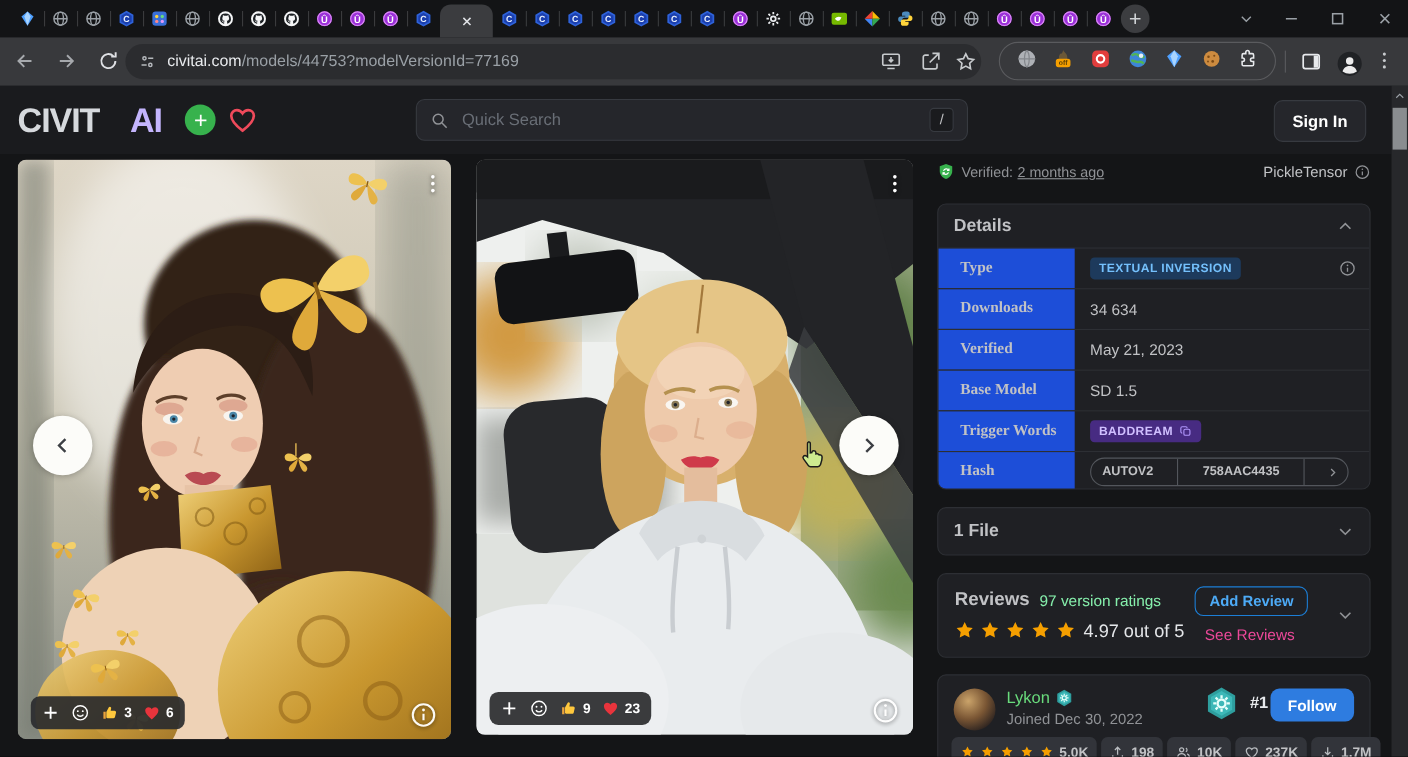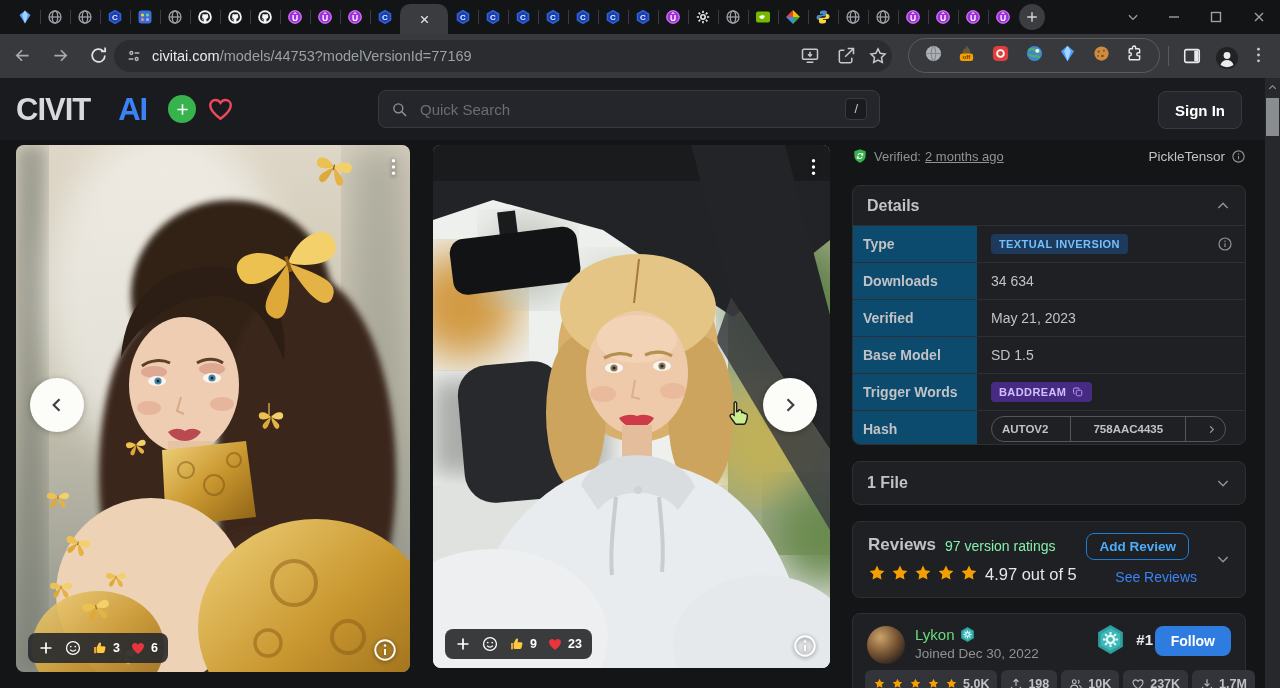--- a/index.html
+++ b/index.html
@@ -46,21 +46,21 @@
 
   
   .scrollbar{position:absolute;right:0;top:78px;width:15px;height:610px;background:#27282b;}
   .sb-arrow{position:absolute;top:4px;left:2px;color:#9aa0a6;}
   .sb-arrow svg{width:11px;height:11px;}
   .sb-thumb{position:absolute;top:20px;left:1px;width:13px;height:38px;background:#8a8d90;}
 
   
   .site-header{position:absolute;top:78px;left:0;right:15px;height:62px;background:#1A1B1E;border-bottom:1px solid #2C2E33;}
   .logo{position:absolute;left:16px;top:14px;font-size:31px;font-weight:900;letter-spacing:-1px;}
-  .logo .lg1{color:#d6d9dd;} .logo .lg2{color:#3b82f6;margin-left:28px;}
+  .logo .lg1{color:#d6d9dd;} .logo .lg2{color:#c4b5fd;margin-left:28px;}
   .create-btn{position:absolute;left:168px;top:17px;width:28px;height:28px;border-radius:50%;background:#37B24D;
               color:#fff;display:flex;align-items:center;justify-content:center;}
   .create-btn svg{width:15px;height:15px;}
   .fav-heart{position:absolute;left:206px;top:16px;color:#ef4a5b;}
   .fav-heart svg{width:29px;height:29px;}
   .searchbox{position:absolute;left:378px;top:12px;width:502px;height:38px;background:#25262B;border:1px solid #373A40;
              border-radius:8px;display:flex;align-items:center;padding:0 12px;box-sizing:border-box;}
   .search-ic{color:#909296;margin-right:10px;}
   .search-ic svg{width:17px;height:17px;}
   .searchbox input{flex:1;background:transparent;border:none;outline:none;color:#c1c2c5;font-size:15px;
@@ -103,22 +103,22 @@
   .fmt{color:#c1c2c5;font-size:13.5px;margin-right:6px;}
   .fmt-info{color:#909296;} .fmt-info svg{width:15px;height:15px;}
 
   .card{position:absolute;left:852px;width:394px;background:#1F2024;border:1px solid #2D2F34;border-radius:8px;
         box-sizing:border-box;color:#c1c2c5;}
   .details-card{top:45px;height:260px;overflow:hidden;}
   .card-head{height:39px;display:flex;align-items:center;justify-content:space-between;padding:0 14px;
              font-size:16px;font-weight:700;color:#c1c2c5;}
   .chev{color:#909296;} .chev svg{width:16px;height:16px;}
   .drow{display:flex;align-items:stretch;border-top:1px solid #2D2F34;min-height:36px;position:relative;}
-  .dlabel{width:124px;background:#0c4a6e;display:flex;align-items:center;padding-left:10px;box-sizing:border-box;
-          font-size:14px;font-weight:600;color:#c1c2c5;}
+  .dlabel{width:124px;background:#1d4ed8;display:flex;align-items:center;padding-left:20px;box-sizing:border-box;
+          font-size:14px;font-weight:600;color:#c1c2c5;font-family:Liberation Serif, serif;}
   .dval{flex:1;display:flex;align-items:center;padding-left:14px;font-size:14px;color:#c1c2c5;}
   .badge{display:inline-flex;align-items:center;gap:6px;font-size:11px;font-weight:700;letter-spacing:.4px;
          border-radius:4px;padding:4px 8px;text-transform:uppercase;}
   .badge-blue{background:#1d3a5c;color:#74c0fc;}
   .badge-purple{background:#472b82;color:#d0bfff;}
   .copy-ic{color:#b197fc;display:inline-flex;} .copy-ic svg{width:12px;height:12px;}
   .row-info{position:absolute;right:12px;top:10px;color:#909296;} .row-info svg{width:16px;height:16px;}
   .hashpill{display:inline-flex;align-items:center;height:24px;border:1px solid #53565c;border-radius:13px;overflow:hidden;gap:12px;}
   .hseg{padding:0 10px;font-size:11.5px;font-weight:700;color:#c1c2c5;display:flex;align-items:center;height:100%;}
   .hdiv{width:1px;height:100%;background:#53565c;}
@@ -129,21 +129,21 @@
              font-size:16px;font-weight:700;}
 
   .reviews-card{top:381px;height:77px;}
   .rv-title{position:absolute;left:15px;top:13px;font-size:17px;font-weight:700;color:#c1c2c5;}
   .rv-count{position:absolute;left:92px;top:16px;font-size:14px;color:#86efac;}
   .rv-stars{position:absolute;left:14px;top:41px;display:flex;gap:3px;color:#f59f00;}
   .rv-stars svg{width:20px;height:20px;}
   .rv-score{position:absolute;left:132px;top:43px;font-size:16.5px;color:#e4e6e9;}
   .addreview{position:absolute;right:56px;top:11px;border:1px solid #1c7ed6;color:#4dabf7;font-size:13.5px;font-weight:600;
              border-radius:8px;padding:5px 12px;background:transparent;}
-  .seereviews{position:absolute;right:48px;top:47px;color:#3b82f6;font-size:14px;cursor:pointer;}
+  .seereviews{position:absolute;right:68px;top:47px;color:#ec4899;font-size:14px;cursor:pointer;}
   .rv-chev{position:absolute;right:14px;top:29px;}
 
   .creator-card{top:473px;height:120px;}
   .cavatar{position:absolute;left:14px;top:12px;width:38px;height:38px;border-radius:50%;
            background:radial-gradient(circle at 35% 30%,#caa36a,#7a5634 45%,#2c2320 80%);}
   .cname{position:absolute;left:62px;top:12px;font-size:15px;color:#69db7c;display:flex;align-items:center;gap:5px;}
   .minibadge svg{width:17px;height:17px;}
   .cjoined{position:absolute;left:62px;top:32px;font-size:13.5px;color:#909296;}
   .hexbadge{position:absolute;right:118px;top:9px;} .hexbadge svg{width:33px;height:33px;}
   .crank{position:absolute;right:92px;top:17px;font-size:15px;font-weight:700;color:#e8eaed;}

